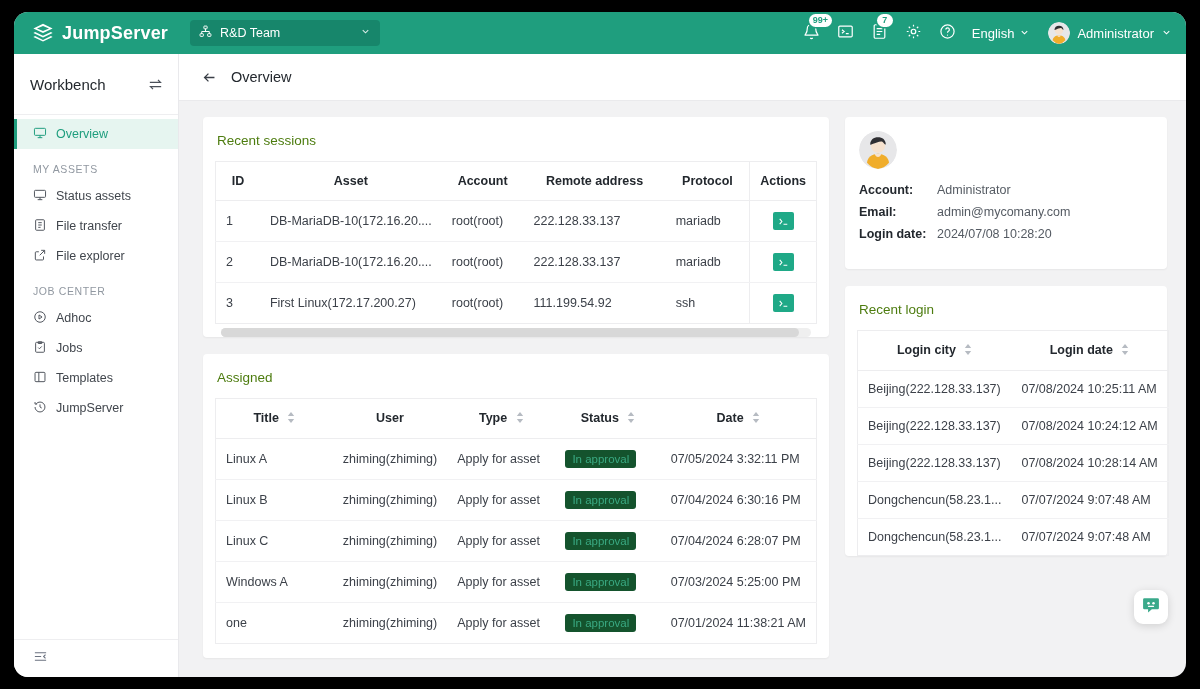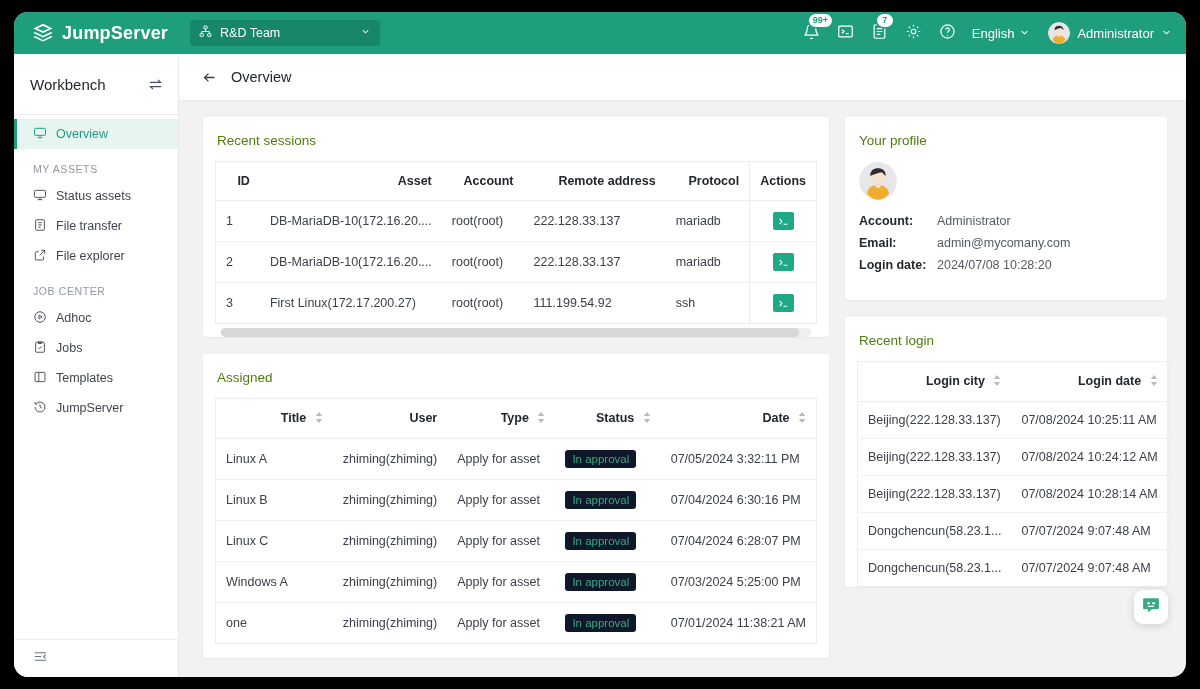--- a/index.html
+++ b/index.html
@@ -119,38 +119,38 @@
     margin-bottom: 17px;
   }
   .card-title { font-size: 13.5px; color: #4d7c0f; padding: 16px 0 0 14px; }
 
   
   table { border-collapse: collapse; width: 100%; }
   .tbl-wrap { padding: 13px 12px 0 12px; }
   .tbl { border: 1px solid #ededef; border-radius: 3px; }
   .tbl th {
     font-size: 12.5px; color: #23282e; font-weight: bold;
-    text-align: right; padding: 12px 10px; border-bottom: 1px solid #ededef;
+    text-align: center; padding: 12px 10px; border-bottom: 1px solid #ededef;
     white-space: nowrap;
   }
   .tbl td {
     font-size: 12.5px; color: #3c4149; padding: 11px 10px;
     border-bottom: 1px solid #f1f1f3; white-space: nowrap;
   }
   .tbl tr:last-child td { border-bottom: none; }
   .sort { display:inline-block; vertical-align: middle; margin-left: 5px; }
   .link { color: #4a90c4; cursor: pointer; }
   .actions-col { border-left: 1px solid #ededef; }
   .term-btn {
     width: 21px; height: 18px; background: #1fa987; border-radius: 2px;
     display: inline-flex; align-items: center; justify-content: center;
     cursor: pointer;
   }
   .pill {
-    display: inline-block; background: #0f172a; color: #3aa982;
+    display: inline-block; background: #14532d; color: #3aa982;
     font-size: 11.5px; border-radius: 3px; padding: 3px 7px;
   }
   .hscroll {
     margin: 4px 6px 8px 6px; height: 9px; border-radius: 5px;
     background: #efefef;
   }
   .hscroll > i { display:block; height: 9px; width: 98%; border-radius: 5px; background: #d8d8d8; }
 
   
   .profile-body { padding: 14px 0 20px 14px; }
@@ -543,21 +543,20 @@
                 </tr>
               </tbody>
             </table>
           </div>
         </div>
       </div>
 
       <div class="col-right">
 
         <div class="card">
-          <div class="card-title">Your profile</div>
           <div class="profile-body">
             <span>
               <svg class="avatar-lg" viewBox="0 0 40 40">
                 <circle cx="20" cy="20" r="20" fill="#e7e7e9"></circle>
                 <path d="M20 8c5 0 7.5 3 7.5 7 0 4.4-3.3 7.8-7.5 7.8S12.5 19.4 12.5 15c0-4 2.5-7 7.5-7z" fill="#f6e2cf"></path>
                 <path d="M11.8 14.2C11.8 9.3 15.4 6.6 20 6.6s8.2 2.7 8.2 7.6c-1.1.5-2.2-1.9-3.6-2.9-1.9-1.3-7.4 1.5-9.7 2.2-1.6.5-2 1.5-3.1.7z" fill="#2f2f33"></path>
                 <path d="M20 24c6.3 0 11 4 11.6 9.3A19.9 19.9 0 0120 40a19.9 19.9 0 01-11.6-6.7C9 28 13.7 24 20 24z" fill="#f0ad2b"></path>
                 <path d="M16.5 24.3h7c-.7 2-2 3-3.5 3s-2.8-1-3.5-3z" fill="#f6e2cf"></path>
               </svg>
             </span>

